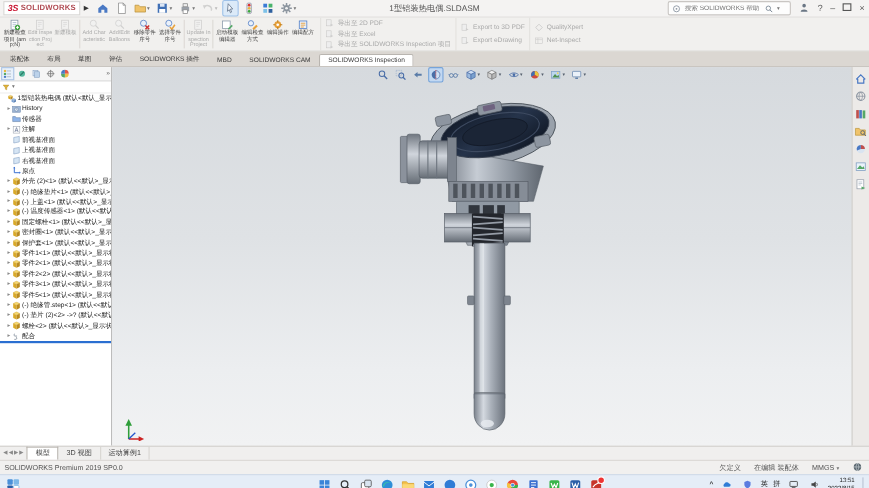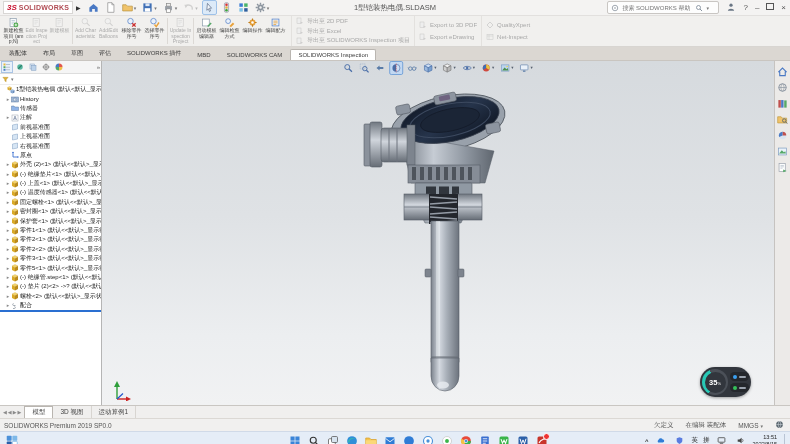--- a/index.html
+++ b/index.html
@@ -939,38 +939,20 @@
       </svg>
 
       <svg class="triad" viewBox="0 0 22 22">
         <line x1="5" y1="20" x2="5" y2="7" stroke="#2e9e3a" stroke-width="1.4"></line>
         <polygon points="2,8 8,8 5,2" fill="#2e9e3a"></polygon>
         <line x1="5" y1="20" x2="15" y2="20" stroke="#cc2222" stroke-width="1.4"></line>
         <polygon points="14,17.5 14,22.5 19,20" fill="#cc2222"></polygon>
         <line x1="5" y1="20" x2="11" y2="14.5" stroke="#2255cc" stroke-width="1.2"></line>
       </svg>
 
-      <div class="recorder">
-        <div class="rec-gauge">
-          <span class="rec-pct">
-            <b>35</b>
-              <i>%</i>
-          </span>
-        </div>
-        <div class="rec-rows">
-          <div class="rec-row">
-              <span class="dot blue"></span>
-              <span class="bar"></span>
-            </div>
-          <div class="rec-row">
-              <span class="dot green"></span>
-              <span class="bar"></span>
-            </div>
-        </div>
-      </div>
     </div>
 
     <div class="taskpane" id="taskpane">
         <span class="tpicon icn">
           <svg viewBox="0 0 16 16">
             <path d="M2 9 L8 3 L14 9 M4 8 V14 H12 V8" stroke="#4a79c4" fill="none" stroke-width="1.6"></path>
           </svg>
         </span>
         <span class="tpicon icn">
           <svg viewBox="0 0 16 16">

